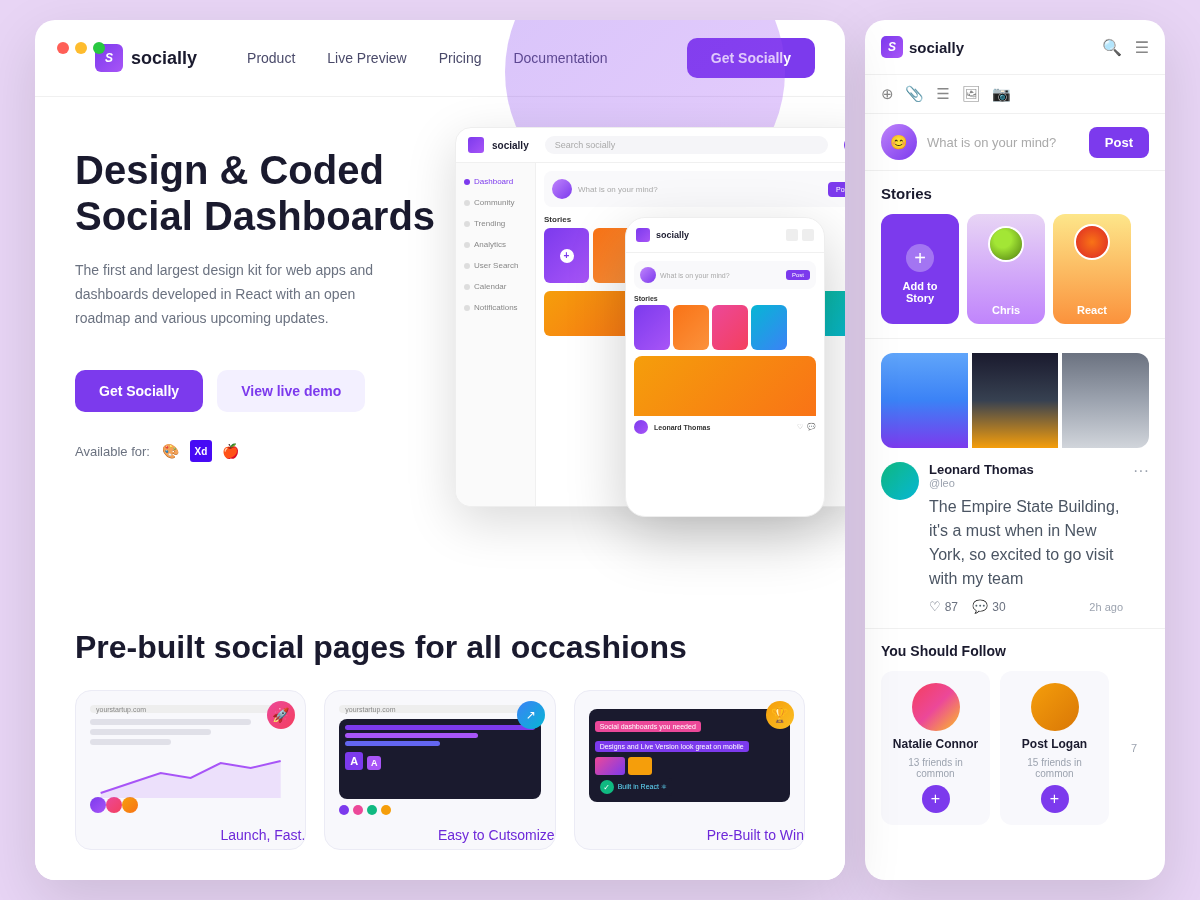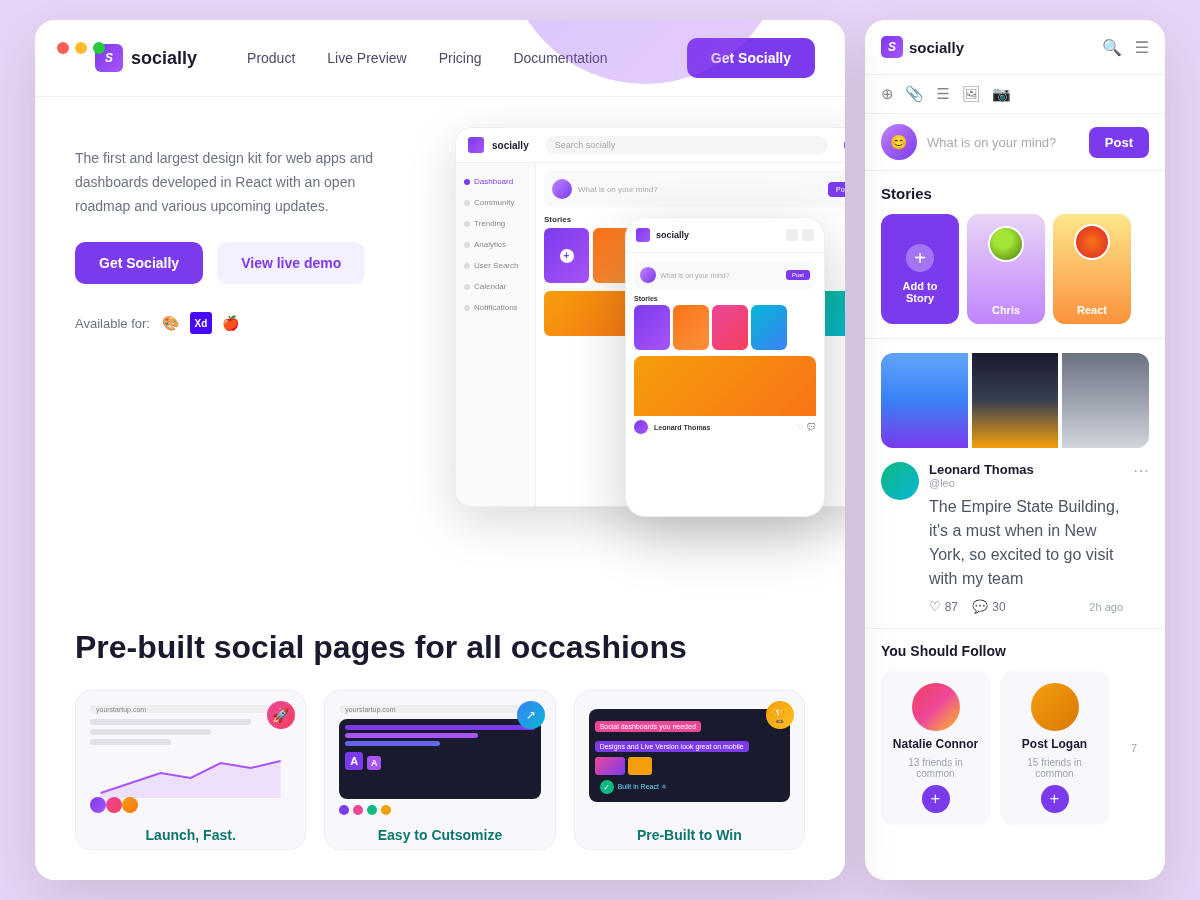--- a/index.html
+++ b/index.html
@@ -104,21 +104,21 @@
       font-size: 40px;
       font-weight: 800;
       color: #1a1a2e;
       line-height: 1.15;
       margin-bottom: 20px;
     }
     .hero-desc {
       font-size: 14px;
       color: #6b7280;
       line-height: 1.7;
-      margin-bottom: 24px;
+      margin-bottom: 40px;
       max-width: 320px;
     }
     .hero-buttons {
       display: flex;
       gap: 14px;
       margin-bottom: 28px;
     }
     .btn-primary {
       background: #7c3aed;
       color: white;
@@ -539,23 +539,23 @@
       border-radius: 50%;
       display: inline-flex;
       align-items: center;
       justify-content: center;
       color: white;
       font-size: 8px;
       margin-right: 2px;
     }
     .card-label {
       font-size: 14px;
-      font-weight: 700;
-      color: #0f766e;
-      text-align: center;
+      font-weight: 400;
+      color: #6d28d9;
+      text-align: right;
       padding: 6px 0;
     }
 
     
     .right-card {
       background: white;
       border-radius: 20px;
       width: 300px;
       height: 860px;
       overflow: hidden;
@@ -872,20 +872,21 @@
       <a class="nav-link">Product</a>
       <a class="nav-link">Live Preview</a>
       <a class="nav-link">Pricing</a>
       <a class="nav-link">Documentation</a>
     </div>
     <button class="nav-cta">Get Socially</button>
   </nav>
 
   <div class="hero">
     <div class="hero-text">
+      <h1 class="hero-title">Design &amp; Coded Social Dashboards</h1>
       <p class="hero-desc">The first and largest design kit for web apps and dashboards developed in React with an open roadmap and various upcoming updates.</p>
       <div class="hero-buttons">
         <button class="btn-primary">Get Socially</button>
         <button class="btn-secondary">View live demo</button>
       </div>
       <div class="available-for">
         <span>Available for:</span>
         <div class="available-icons">
           <div class="avail-icon">🎨</div>
           <div class="avail-icon" style="background:#470af5; color:white; font-size:10px; font-weight:700; border-radius:3px; padding:2px 3px;">Xd</div>

